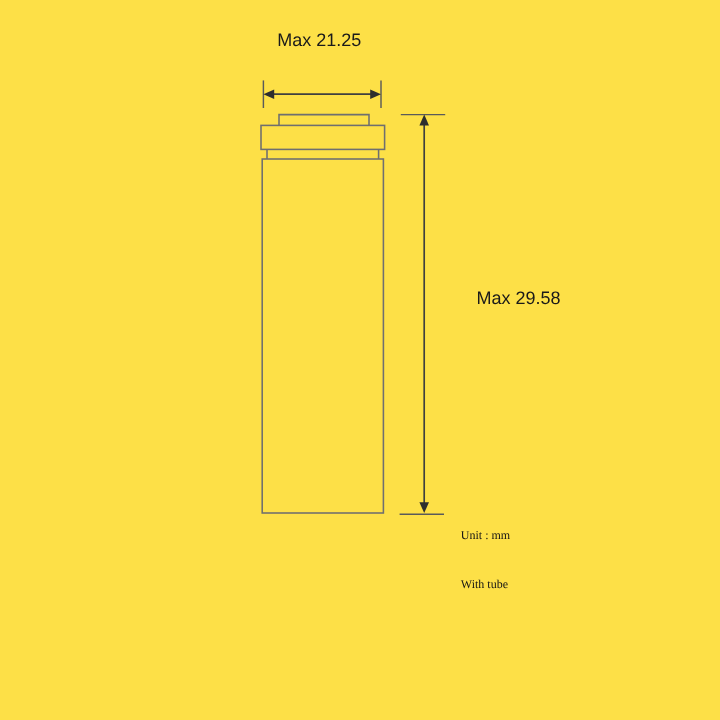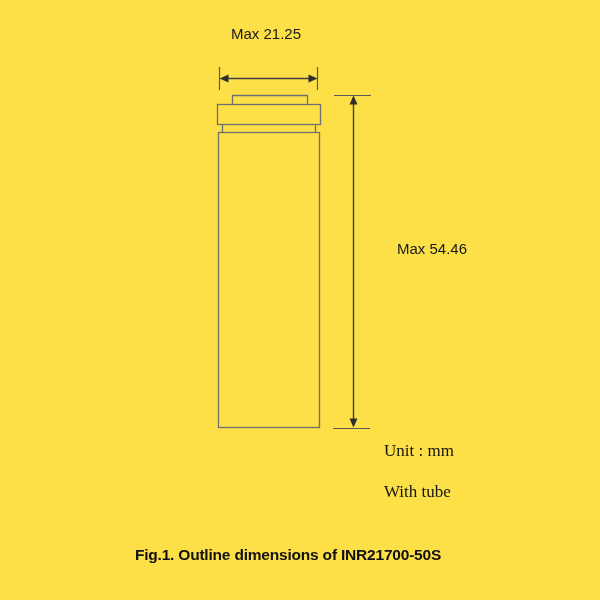--- a/index.html
+++ b/index.html
@@ -46,21 +46,21 @@
     position: absolute;
     font-size: 15px;
     color: #1a1a1a;
     white-space: nowrap;
   }
   .diameter-label { left: 231px; top: 25px; }
   .height-label   { left: 397px; top: 240px; }
   .note {
     position: absolute;
     font-family: "Liberation Serif", serif;
-    font-size: 17px;
+    font-size: 10px;
     color: #141414;
     white-space: nowrap;
   }
   .unit-note { left: 384px; top: 441px; }
   .tube-note { left: 384px; top: 482px; }
   .figure-caption {
     position: absolute;
     left: 0;
     right: 24px;
     top: 546px;
@@ -102,21 +102,20 @@
       <path class="dim-ext" d="M334,95.5 L371,95.5"></path>
       <path class="dim-ext" d="M333,428.5 L370,428.5"></path>
       <path class="dim-line" d="M353.5,103 L353.5,420"></path>
       <polygon class="dim-head" points="353.5,95.5 349.5,104.5 357.5,104.5"></polygon>
       <polygon class="dim-head" points="353.5,427.5 349.5,418.5 357.5,418.5"></polygon>
     </g>
   </svg>
 
   <div class="dim-label diameter-label">Max 21.25</div>
 
-  <div class="dim-label height-label">Max 54.46</div>
+  <div class="dim-label height-label">Max 29.58</div>
 
   <div class="note unit-note">Unit : mm</div>
 
   <div class="note tube-note">With tube</div>
 
-  <div class="figure-caption">Fig.1. Outline dimensions of INR21700-50S</div>
 
 </div>
 
 </body></html>

